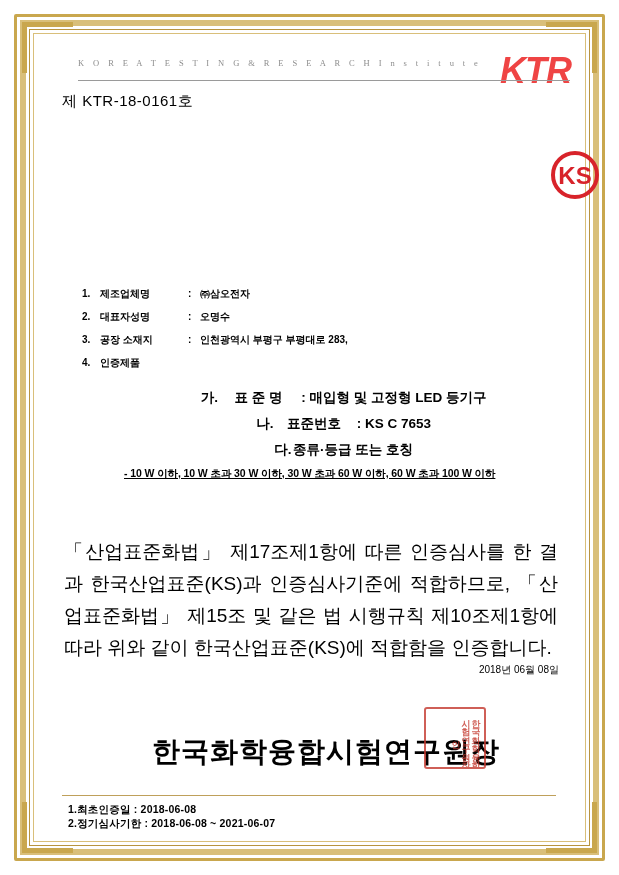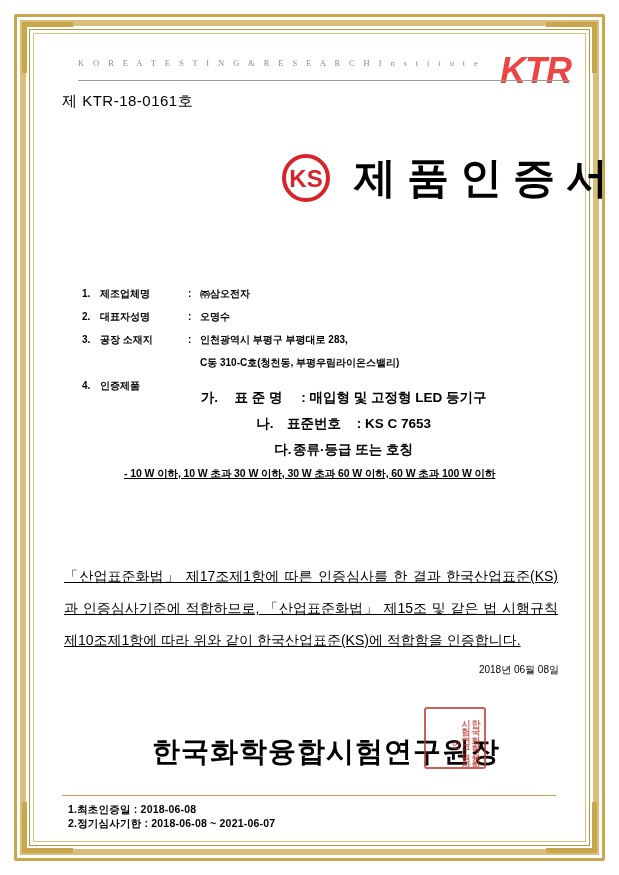--- a/index.html
+++ b/index.html
@@ -173,26 +173,25 @@
     font-size: 10.5px;
     font-weight: bold;
     letter-spacing: -0.1px;
     white-space: nowrap;
     text-decoration: underline;
   }
 
   
   .statement {
     position: absolute;
-    left: 64px; top: 560px;
+    left: 64px; top: 536px;
     width: 494px;
-    font-size: 14px;
+    font-size: 19px;
     line-height: 32px;
     text-align: justify;
-    text-decoration: underline;
   }
   .statement p { margin: 0; }
 
   
   .issue-date {
     position: absolute;
     right: 60px; top: 663px;
     font-size: 10px;
   }
 
@@ -265,34 +264,32 @@
 
   <div class="doc-no">제 KTR-18-0161호</div>
 
   <div class="title-row">
     <span class="ks-mark">
       <svg width="56" height="50" viewBox="0 0 56 50" xmlns="http://www.w3.org/2000/svg">
         <circle cx="26" cy="25" r="22" fill="none" stroke="#d8232a" stroke-width="4"></circle>
         <text x="26" y="34" font-family="Liberation Sans, sans-serif" font-size="24" font-weight="bold" fill="#d8232a" text-anchor="middle">KS</text>
       </svg>
     </span>
-    <span class="title-text">제품인증서</span>
   </div>
 
   <div class="fields">
     <div class="field-line">
       <span class="f-num">1.</span><span class="f-label">제조업체명</span><span class="f-colon">:</span><span class="f-value">㈜삼오전자</span>
     </div>
     <div class="field-line">
       <span class="f-num">2.</span><span class="f-label">대표자성명</span><span class="f-colon">:</span><span class="f-value">오명수</span>
     </div>
     <div class="field-line">
       <span class="f-num">3.</span><span class="f-label">공장 소재지</span><span class="f-colon">:</span><span class="f-value">인천광역시 부평구 부평대로 283,</span>
     </div>
-    <div class="addr-cont">C동 310-C호(청천동, 부평우림라이온스밸리)</div>
     <div class="field-line">
       <span class="f-num">4.</span><span class="f-label">인증제품</span>
     </div>
   </div>
 
   <div class="sub-fields">
     <div class="field-line">
       <span class="s-num">가.</span><span class="s-label">표 준 명</span><span class="s-colon">:</span><span class="f-value">매입형 및 고정형 LED 등기구</span>
     </div>
     <div class="field-line">

